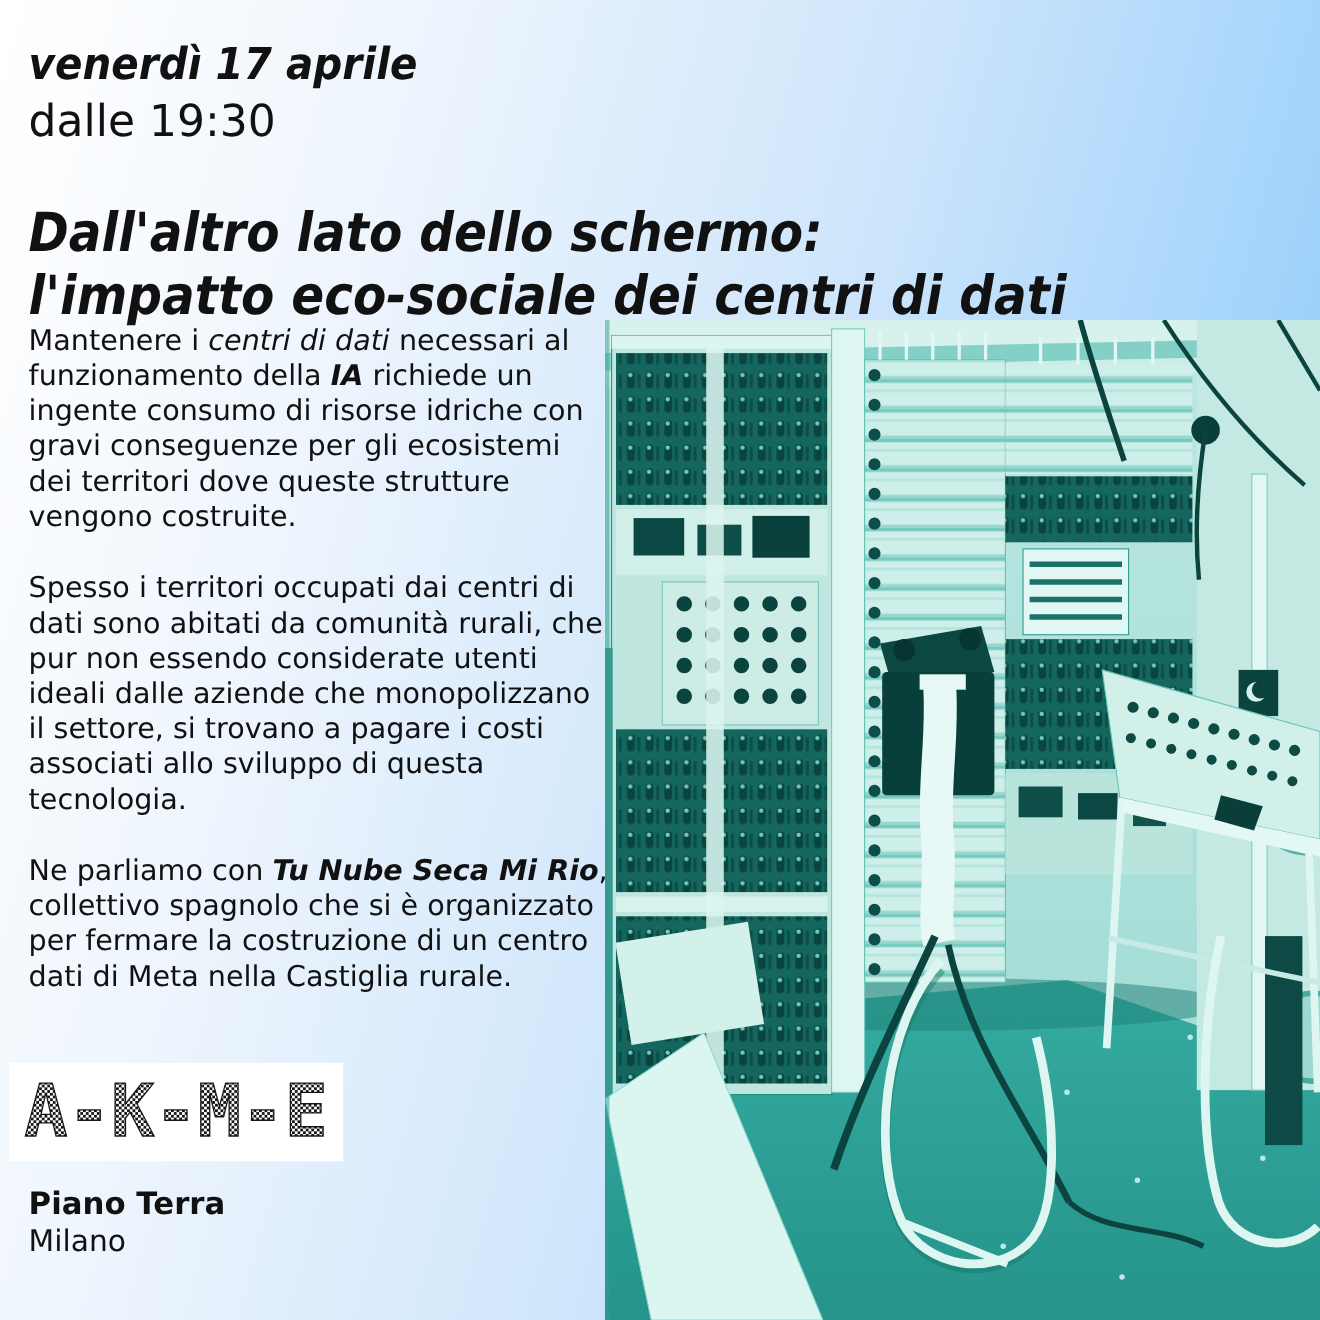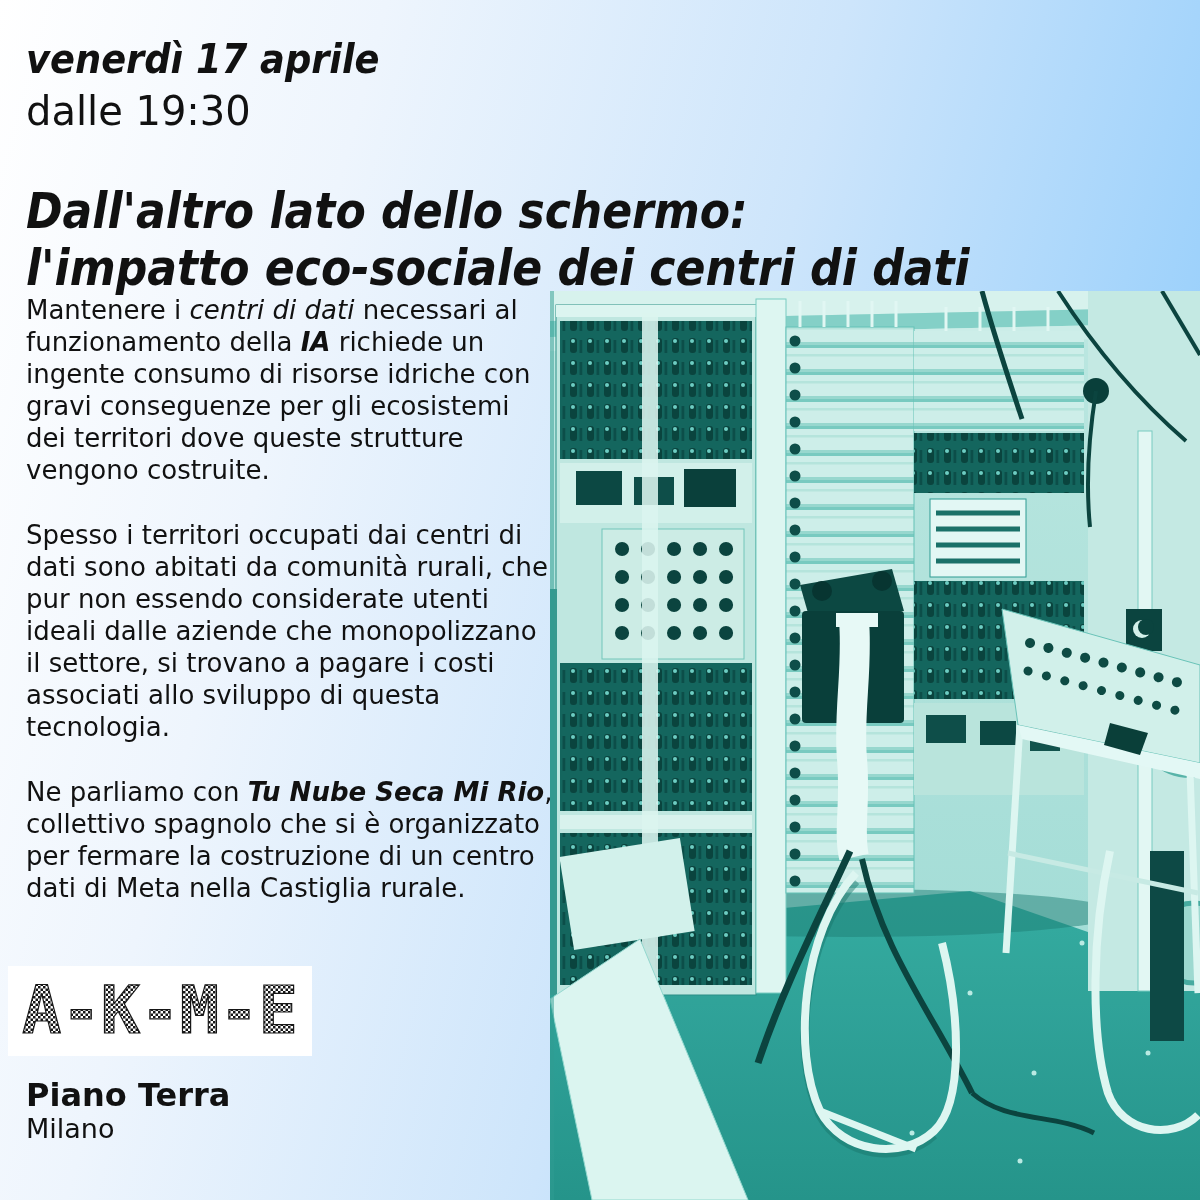--- a/index.html
+++ b/index.html
@@ -15,21 +15,21 @@
   .time{font-size:40px;margin-top:6px;}
   .title{position:absolute;left:26px;top:150px;font-weight:bold;font-style:italic;
          font-size:49px;line-height:57px;}
   .title .line{display:block;white-space:nowrap;transform:scaleX(.9);transform-origin:left top;}
   .body-copy{position:absolute;left:26px;top:294px;width:530px;font-size:26px;line-height:32px;}
   .body-copy p{margin:0 0 33px 0;}
   .it{font-style:italic;}
   .bi{font-style:italic;font-weight:bold;}
   .logo{position:absolute;left:8px;top:966px;width:304px;height:90px;}
   .venue{position:absolute;left:26px;top:1078px;font-size:27px;line-height:34px;}
-  .venue-name{font-weight:bold;font-size:32px;}
+  .venue-name{font-weight:bold;font-size:28px;}
   .photo{position:absolute;left:550px;top:291px;width:650px;height:909px;display:block;}
 </style>
 </head>
 <body>
 
 <div class="poster">
 
   <header class="hdr">
     <div class="date">venerdì 17 aprile</div>
     <div class="time">dalle 19:30</div>

